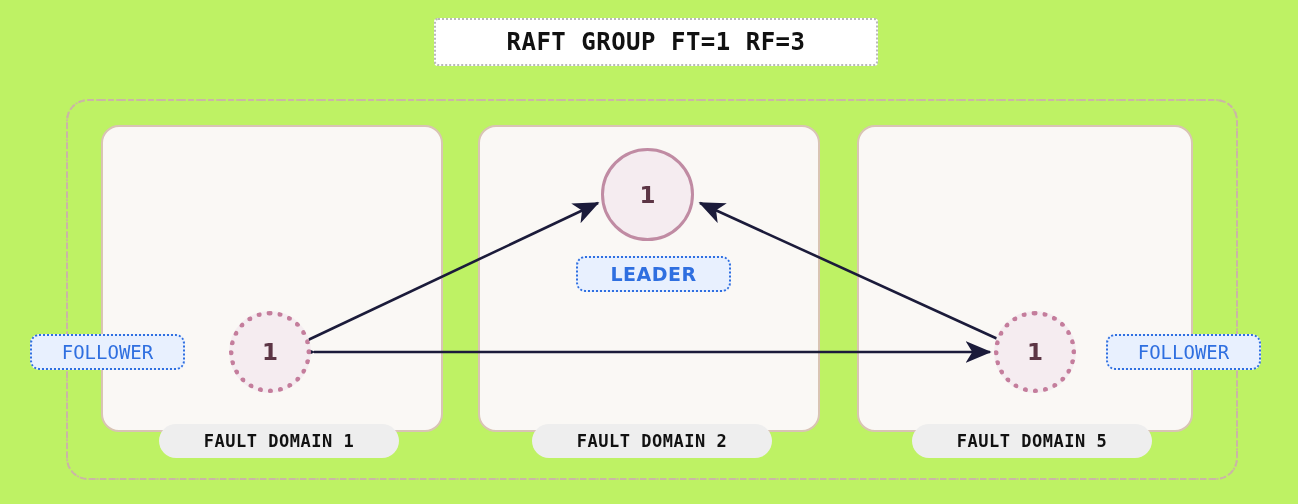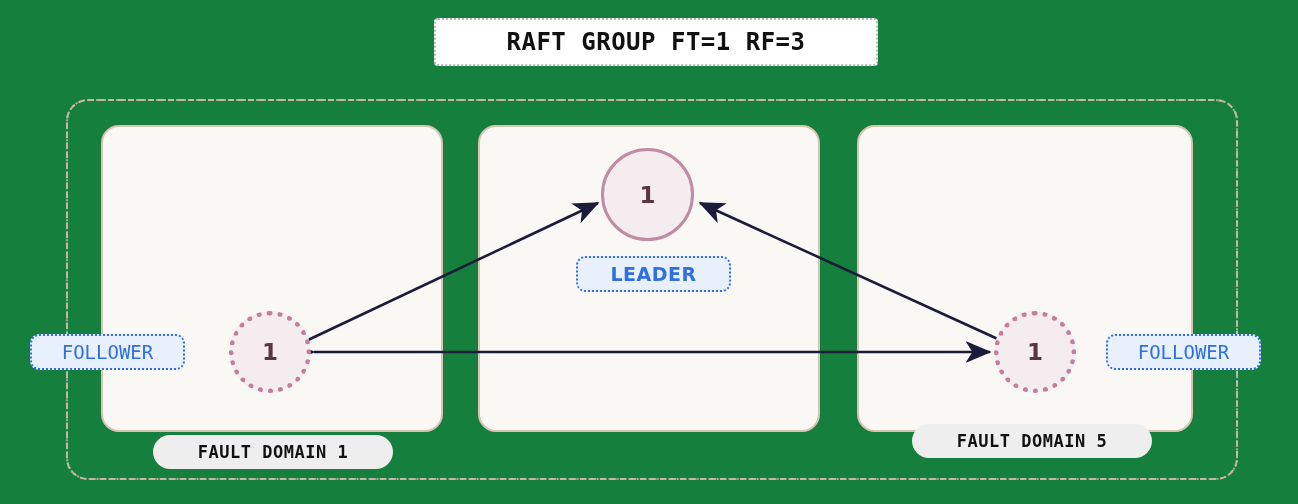--- a/index.html
+++ b/index.html
@@ -4,21 +4,21 @@
 <style>
   html, body {
     margin: 0;
     padding: 0;
     background: #ffffff;
   }
   #canvas {
     position: relative;
     width: 1298px;
     height: 504px;
-    background: #15803d;
+    background: #bef264;
     font-family: "DejaVu Sans Mono", monospace;
     overflow: hidden;
   }
 
   
   #title-box {
     position: absolute;
     left: 434px;
     top: 18px;
     width: 444px;
@@ -89,21 +89,21 @@
     align-items: center;
     justify-content: center;
     padding: 0 20px;
     font-family: "DejaVu Sans Mono", monospace;
     font-size: 17px;
     font-weight: bold;
     color: #111111;
     letter-spacing: 0.5px;
     white-space: nowrap;
   }
-  #fd-label-0 { left: 153px; width: 240px; margin-top: 11px; }
+  #fd-label-0 { left: 159px; width: 240px; }
   #fd-label-1 { left: 532px; width: 240px; }
   #fd-label-2 { left: 912px; width: 240px; }
 
   
   #edges {
     position: absolute;
     left: 0;
     top: 0;
     width: 1298px;
     height: 504px;
@@ -220,17 +220,20 @@
   <div class="role-badge follower-badge" id="badge-follower-1">
     <span>FOLLOWER</span>
   </div>
   <div class="role-badge follower-badge" id="badge-follower-2">
     <span>FOLLOWER</span>
   </div>
 
   <div class="fd-label" id="fd-label-0">
     <span>FAULT DOMAIN 1</span>
   </div>
+  <div class="fd-label" id="fd-label-1">
+    <span>FAULT DOMAIN 2</span>
+  </div>
   <div class="fd-label" id="fd-label-2">
     <span>FAULT DOMAIN 5</span>
   </div>
 
 </div>
 
 </body></html>

